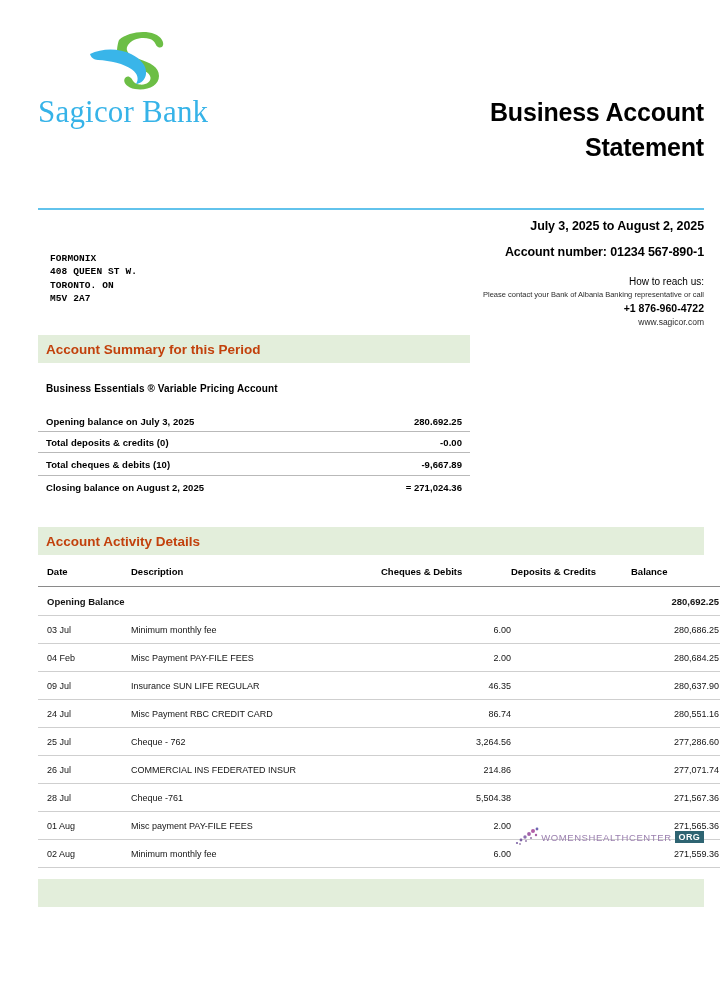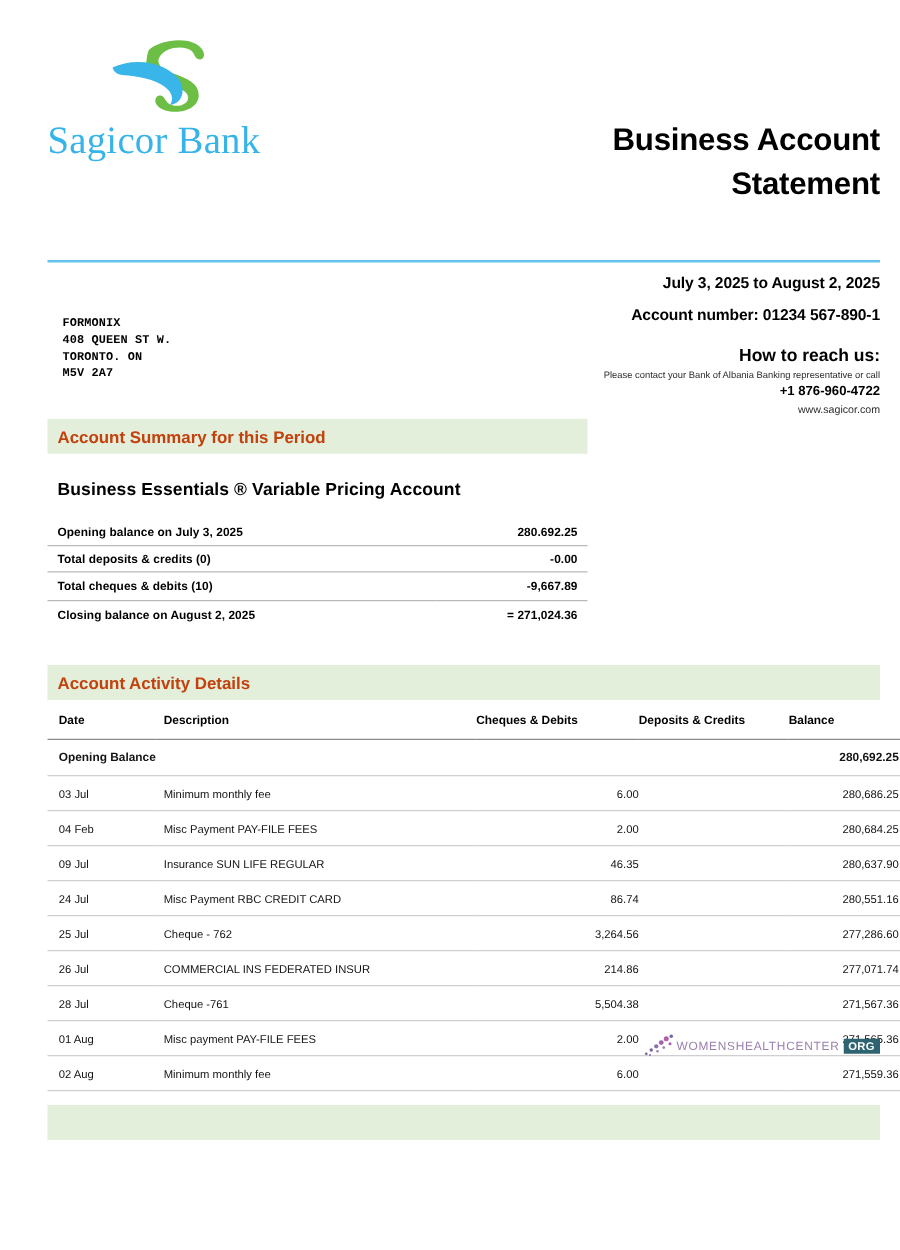--- a/index.html
+++ b/index.html
@@ -101,22 +101,22 @@
     font-weight: bold;
     letter-spacing: -0.1px;
   }
   .meta-acct {
     font-size: 12.5px;
     font-weight: bold;
     margin-top: 12px;
     letter-spacing: -0.1px;
   }
   .reach-title {
-    font-size: 14px;
-    font-weight: bold;
+    font-size: 10px;
+    font-weight: normal;
     margin-top: 17px;
   }
   .reach-line {
     font-size: 7.5px;
     margin-top: 3px;
     color: #2b2b2b;
   }
   .reach-phone {
     font-size: 10.5px;
     font-weight: bold;
@@ -146,21 +146,21 @@
     height: 28px;
     margin-top: 29px;
   }
 
   
   .summary {
     width: 432px;
     margin-top: 0px;
   }
   .acct-type {
-    font-size: 14px;
+    font-size: 10px;
     font-weight: bold;
     padding: 20px 0 0 8px;
     letter-spacing: 0.1px;
   }
   .sum-table {
     width: 432px;
     border-collapse: collapse;
     margin-top: 17px;
   }
   .sum-table td {

